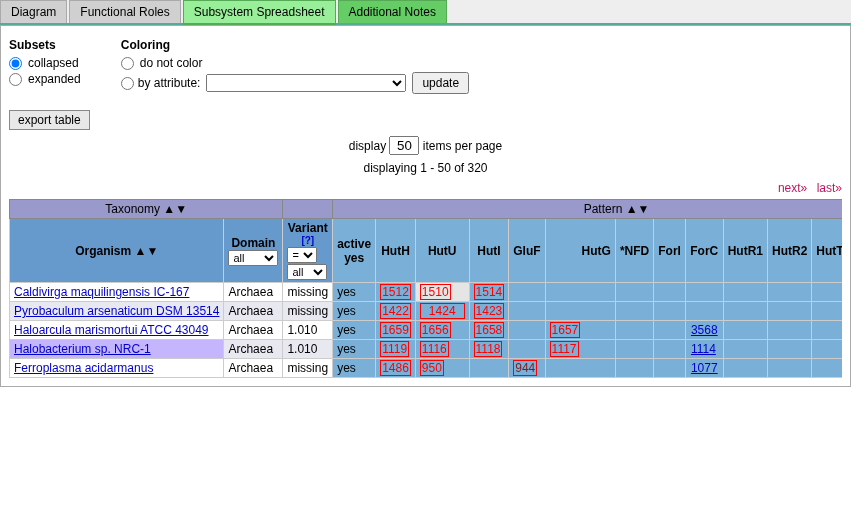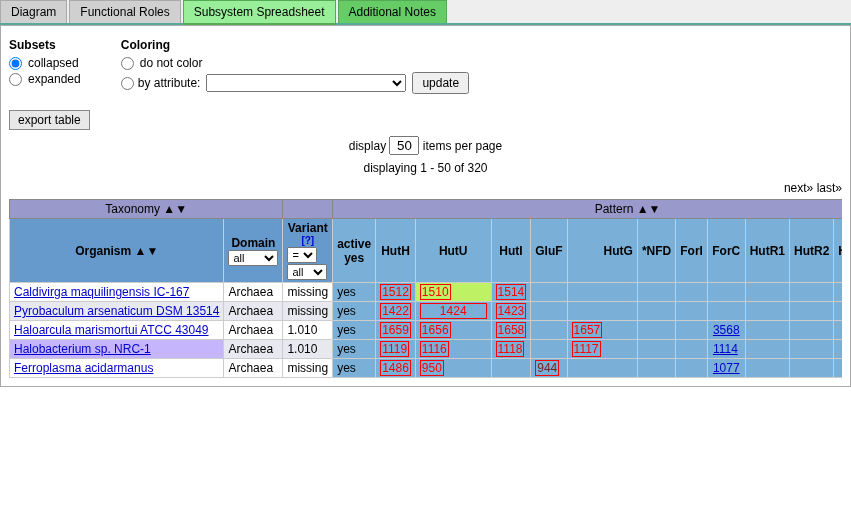--- a/index.html
+++ b/index.html
@@ -32,21 +32,21 @@
     button.update-btn { font-size: 12px; padding: 2px 8px; }
 
     .export-row { margin: 6px 0; }
     button.export-btn { font-size: 12px; padding: 2px 8px; border: 1px solid #888; background: #e8e8e8; cursor: pointer; }
 
     
     .pagination { text-align: center; margin: 6px 0; }
     .pagination input { width: 30px; text-align: center; }
     .displaying { text-align: center; margin: 2px 0 6px 0; }
     .next-last { text-align: right; margin-bottom: 4px; }
-    .next-last a { color: #000000; text-decoration: none; }
+    .next-last a { color: #be185d; text-decoration: none; margin-left: 6px; }
 
     
     .table-wrapper { overflow-x: auto; }
     table { border-collapse: collapse; width: 100%; font-size: 12px; }
     table th, table td { border: 1px solid #ccc; padding: 2px 4px; white-space: nowrap; }
 
     
     .header-row-1 th { background: #6699cc; color: #000; font-weight: bold; }
 
     
@@ -180,39 +180,39 @@
         </tr>
       </thead>
       <tbody id="table-body">
 
       <tr>
             <td style="background: rgb(255, 255, 255);"><a href="#">Caldivirga maquilingensis IC-167</a></td>
             <td style="background: rgb(255, 255, 255);">Archaea</td>
             <td style="background: rgb(255, 255, 255);">missing</td>
             <td style="background: rgb(122, 176, 216);">yes</td>
             <td style="background: rgb(122, 176, 216);"><a href="#" style="color: red; border: 1px solid red; padding: 0px 1px; text-decoration: none;">1512</a></td>
-            <td style="background: #bef264;"><a href="#" style="color: red; border: 1px solid red; padding: 0px 1px; text-decoration: none;">1510</a></td>
+            <td style="background: #e5e5e5;"><a href="#" style="color: red; border: 1px solid red; padding: 0px 1px; text-decoration: none;">1510</a></td>
             <td style="background: rgb(122, 176, 216);"><a href="#" style="color: red; border: 1px solid red; padding: 0px 1px; text-decoration: none;">1514</a></td>
             <td style="background: rgb(122, 176, 216);"></td>
             <td style="background: rgb(122, 176, 216);"></td>
             <td style="background: rgb(122, 176, 216);"></td>
             <td style="background: rgb(122, 176, 216);"></td>
             <td style="background: rgb(122, 176, 216);"></td>
             <td style="background: rgb(122, 176, 216);"></td>
             <td style="background: rgb(122, 176, 216);"></td>
             <td style="background: rgb(122, 176, 216);"></td>
             <td style="background: rgb(122, 176, 216);"></td>
           </tr>
           <tr>
             <td style="background: rgb(232, 232, 240);"><a href="#">Pyrobaculum arsenaticum DSM 13514</a></td>
             <td style="background: rgb(232, 232, 240);">Archaea</td>
             <td style="background: rgb(232, 232, 240);">missing</td>
             <td style="background: rgb(122, 176, 216);">yes</td>
             <td style="background: rgb(122, 176, 216);"><a href="#" style="color: red; border: 1px solid red; padding: 0px 1px; text-decoration: none;">1422</a></td>
-            <td style="background: rgb(122, 176, 216);"><a href="#" style="color: red; border: 1px solid red; padding: 0px 19px; text-decoration: none;">1424</a></td>
+            <td style="background: rgb(122, 176, 216);"><a href="#" style="color: red; border: 1px solid red; padding: 0px 8px; text-decoration: none;">1424</a></td>
             <td style="background: rgb(122, 176, 216);"><a href="#" style="color: red; border: 1px solid red; padding: 0px 1px; text-decoration: none;">1423</a></td>
             <td style="background: rgb(122, 176, 216);"></td>
             <td style="background: rgb(122, 176, 216);"></td>
             <td style="background: rgb(122, 176, 216);"></td>
             <td style="background: rgb(122, 176, 216);"></td>
             <td style="background: rgb(122, 176, 216);"></td>
             <td style="background: rgb(122, 176, 216);"></td>
             <td style="background: rgb(122, 176, 216);"></td>
             <td style="background: rgb(122, 176, 216);"></td>
             <td style="background: rgb(122, 176, 216);"></td>

